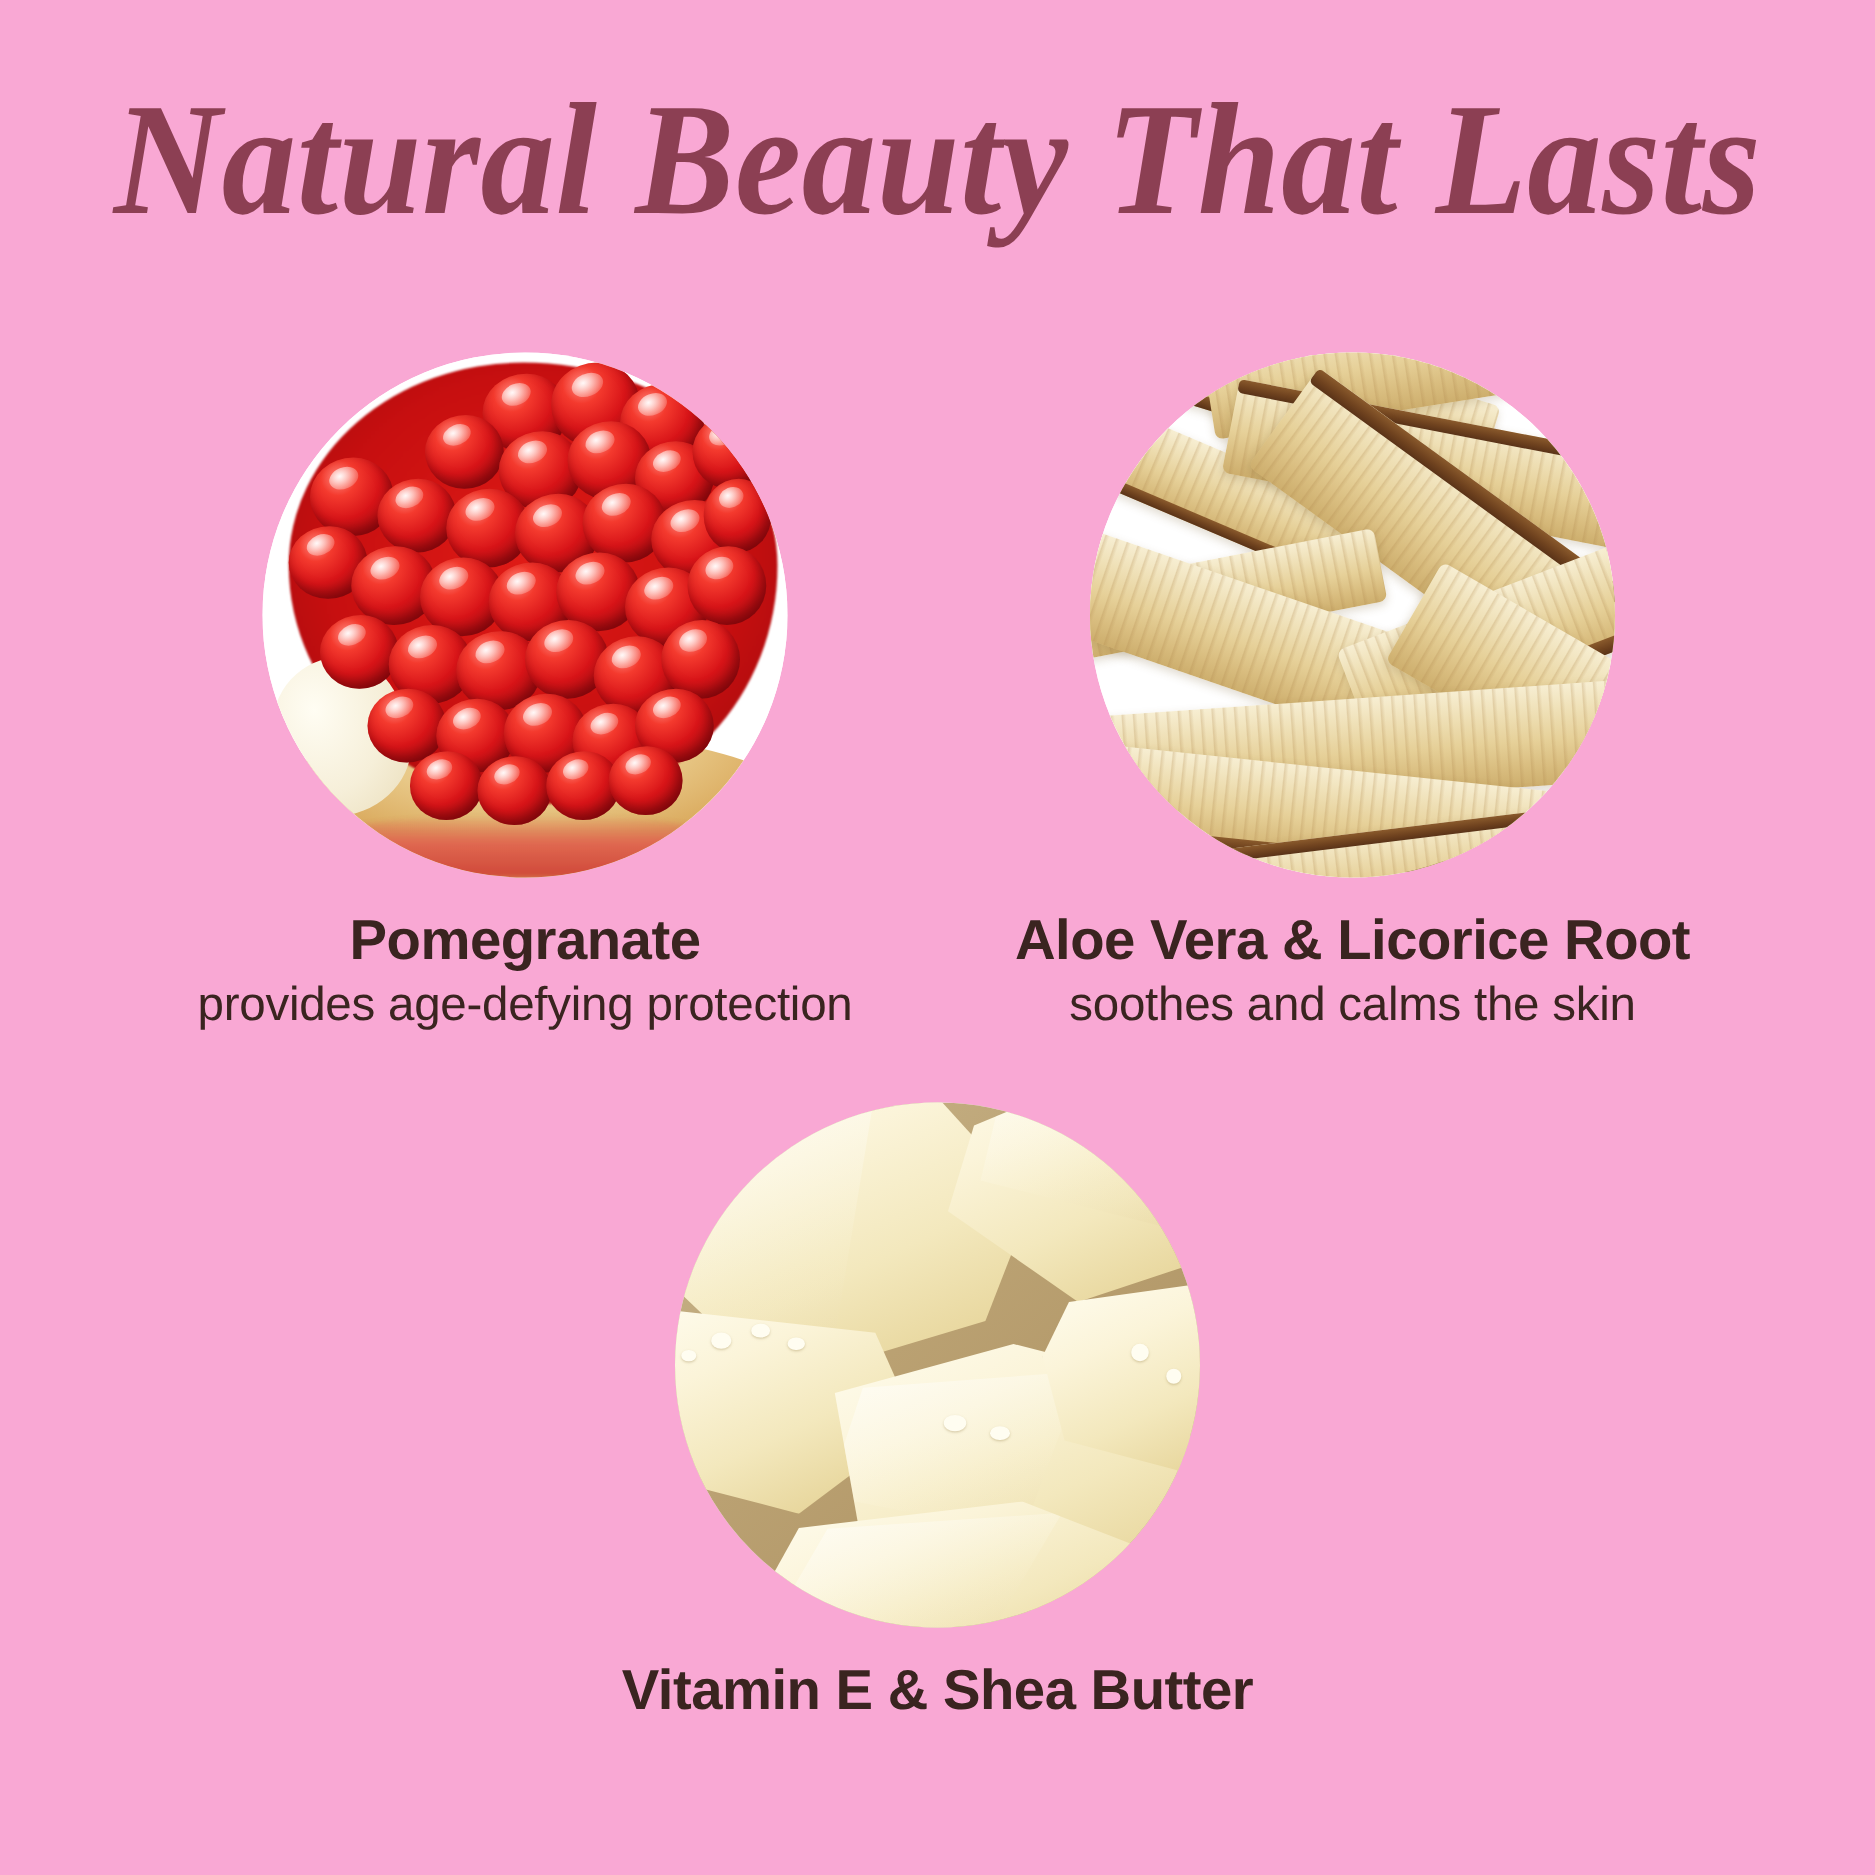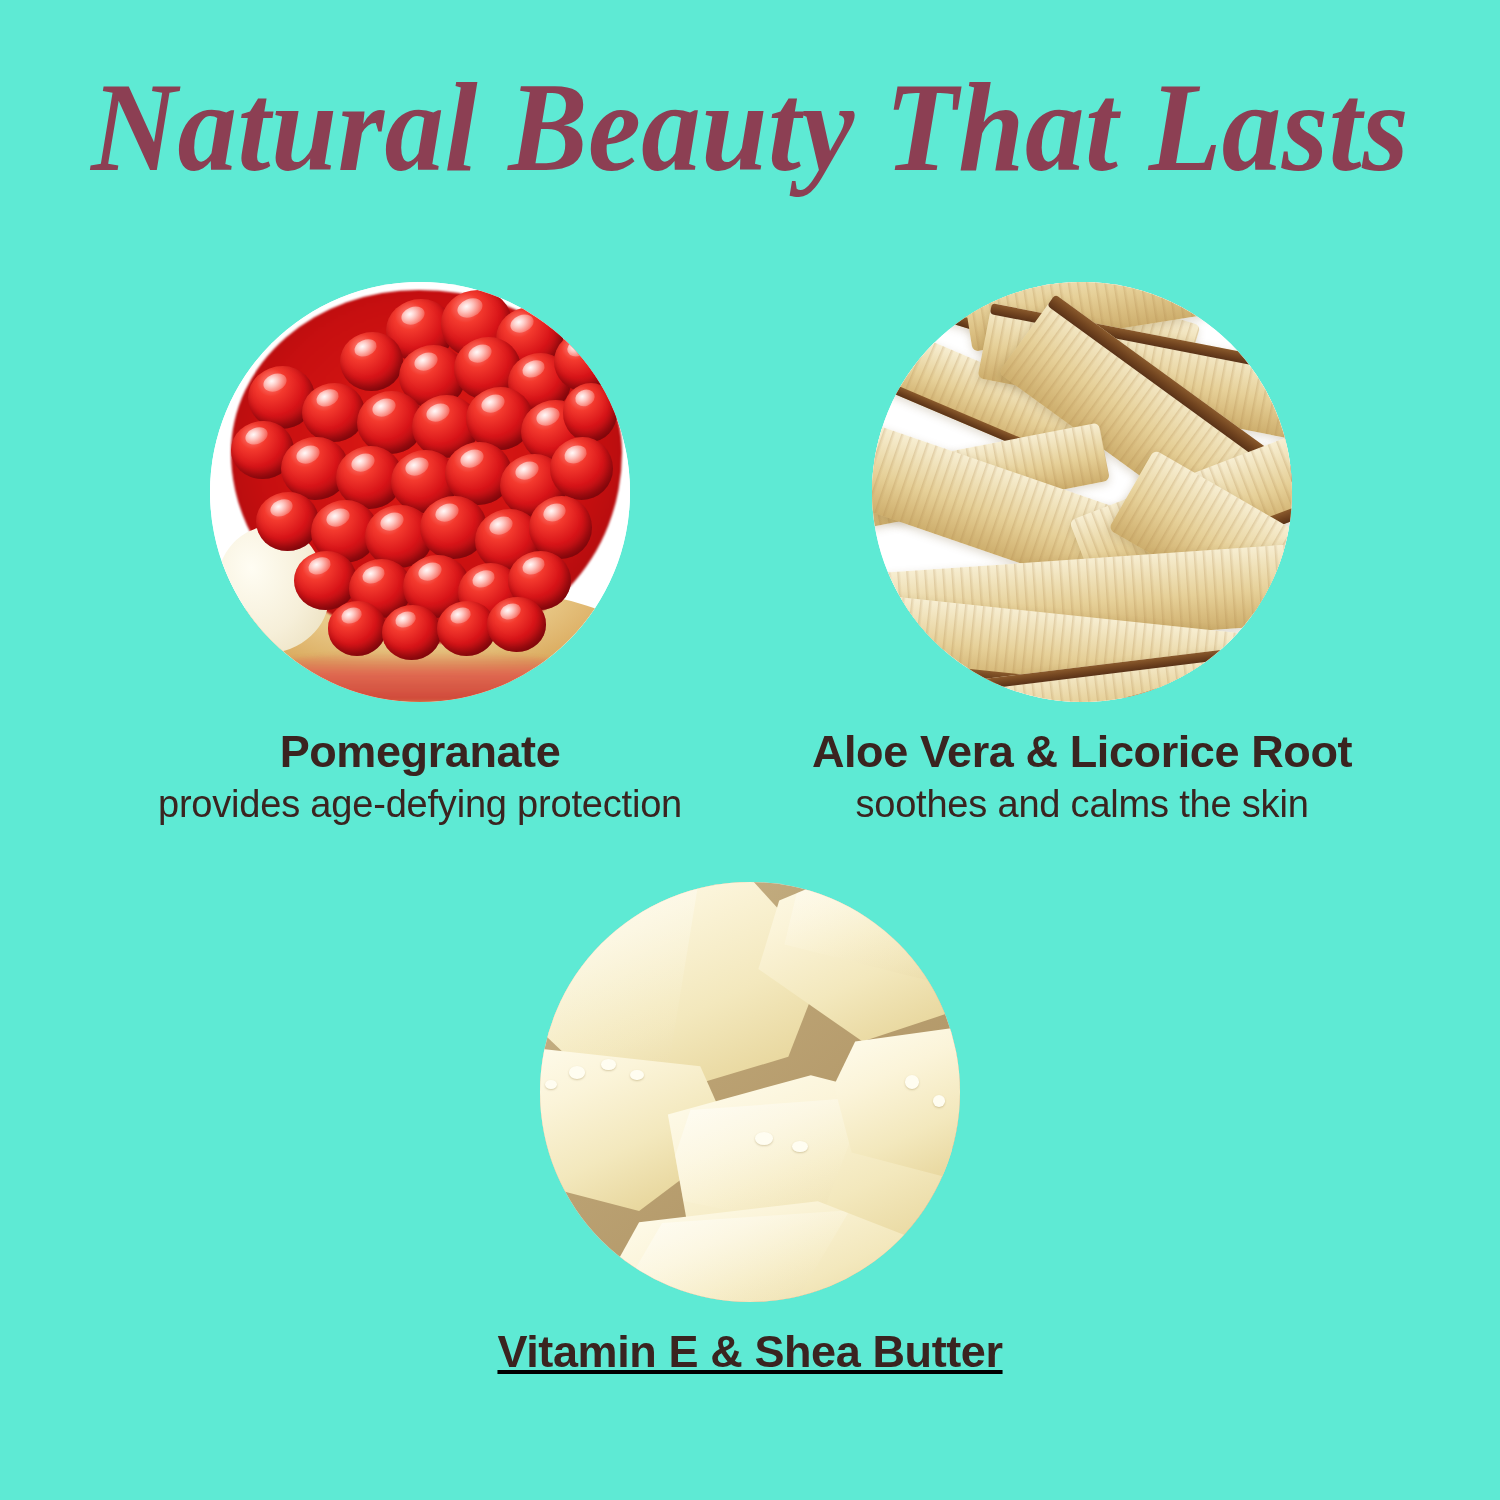--- a/index.html
+++ b/index.html
@@ -11,21 +11,21 @@
     height: 1500px;
     background: #efeeec;
     font-family: "Liberation Sans", sans-serif;
     overflow: hidden;
     position: relative;
   }
 
   .page {
     position: absolute;
     inset: 0;
-    background: #5eead4;
+    background: #f9a8d4;
   }
 
   
   .title {
     position: absolute;
     left: 0;
     top: 58px;
     width: 1500px;
     text-align: center;
     font-family: "Liberation Serif", "DejaVu Serif", serif;
@@ -41,21 +41,21 @@
     user-select: none;
   }
 
   
   .ing {
     position: absolute;
     text-align: center;
   }
   .ing-1 { left: 50px; top: 282px; width: 740px; }
   .ing-2 { left: 712px; top: 282px; width: 740px; }
-  .ing-3 { left: 380px; top: 882px; width: 740px; text-decoration: underline; }
+  .ing-3 { left: 380px; top: 882px; width: 740px; }
 
   .photo {
     width: 420px;
     height: 420px;
     border-radius: 50%;
     margin: 0 auto;
     overflow: hidden;
     position: relative;
     background: #ffffff;
   }

